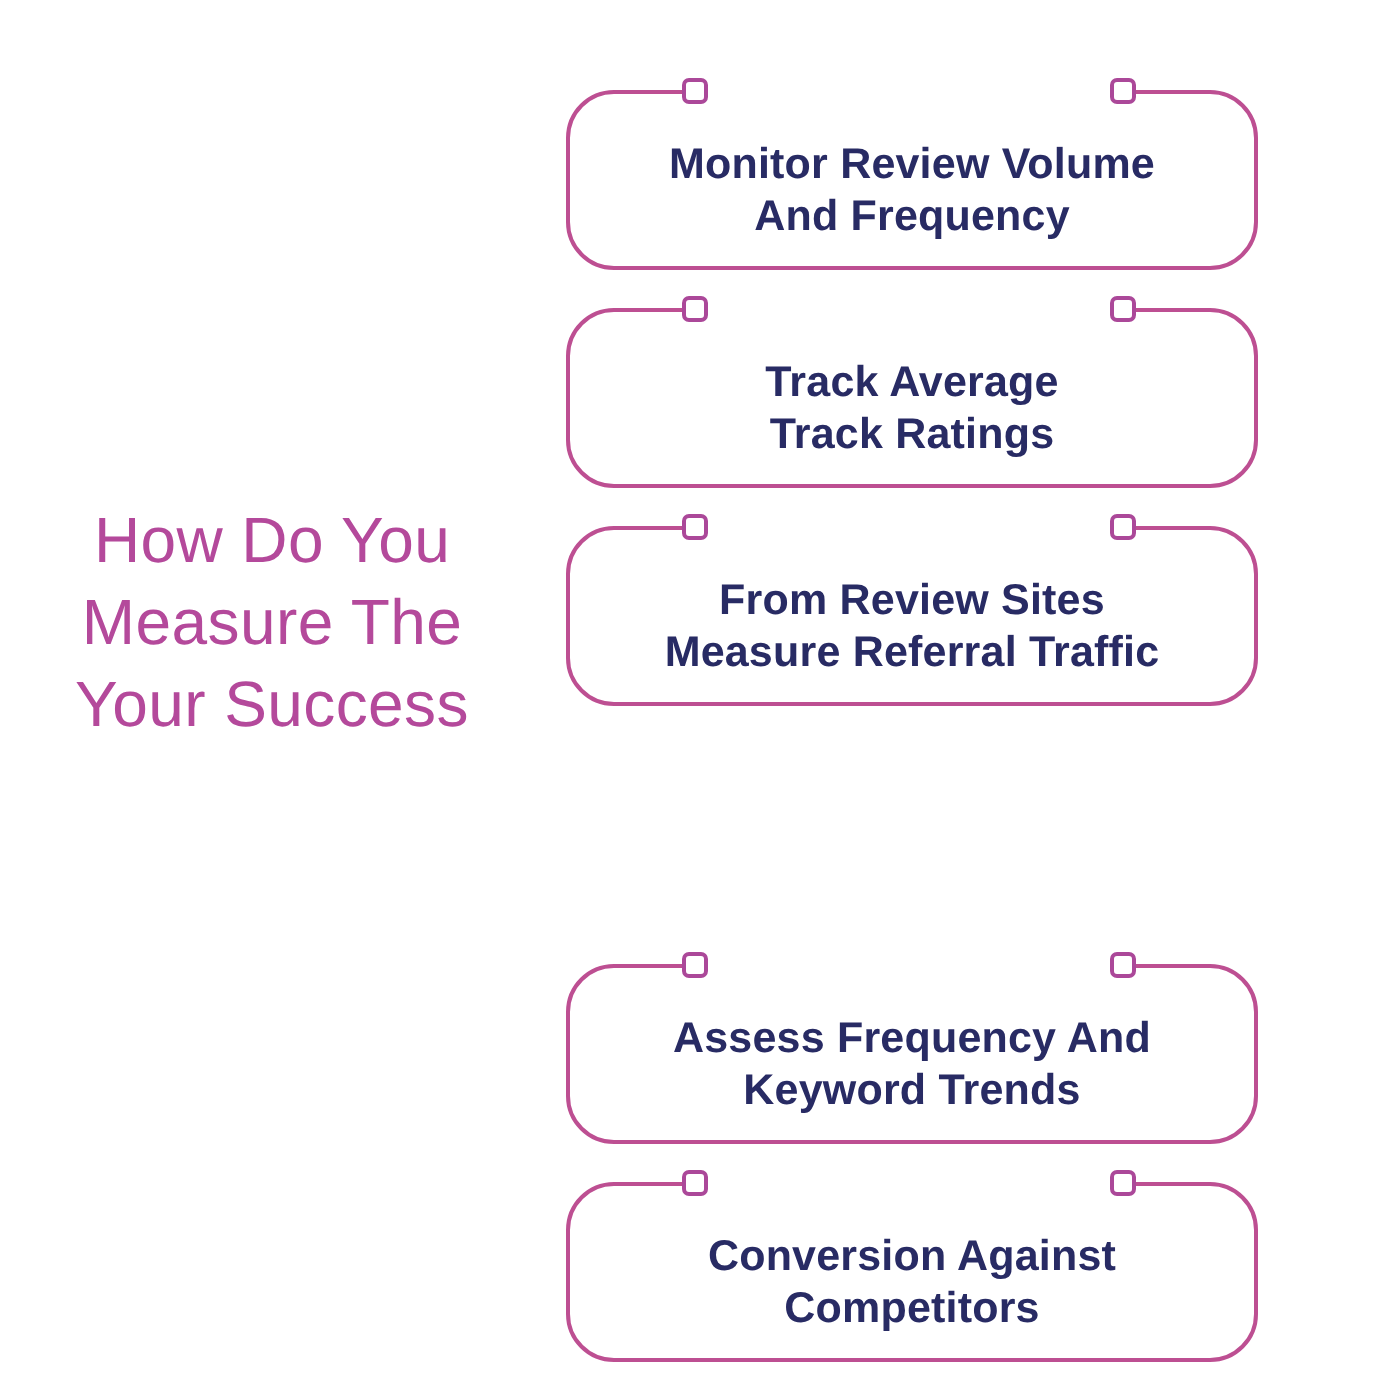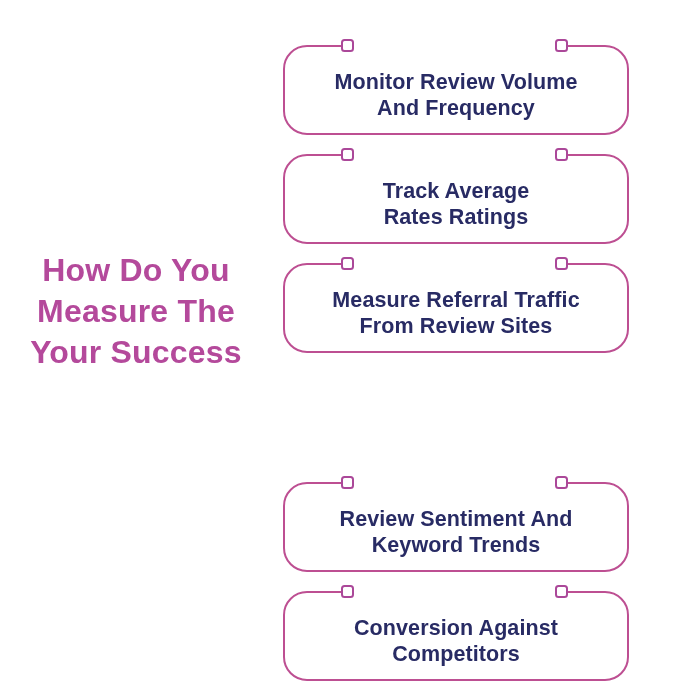--- a/index.html
+++ b/index.html
@@ -15,21 +15,21 @@
     background: #ffffff;
     overflow: hidden;
   }
   .title {
     position: absolute;
     left: 8px;
     top: 250px;
     width: 256px;
     text-align: center;
     color: #b4499b;
-    font-weight: bold;
+    font-weight: normal;
     font-size: 32px;
     line-height: 41px;
     letter-spacing: 0.2px;
   }
   .card {
     position: absolute;
     left: 283px;
     width: 346px;
     height: 90px;
     box-sizing: border-box;
@@ -92,41 +92,41 @@
       <div>And Frequency</div>
     </div>
   </div>
 
   <div class="card" style="top:154px">
     <div class="card-gap"></div>
     <span class="sq sq-left"></span>
     <span class="sq sq-right"></span>
     <div class="card-text">
       <div>Track Average</div>
-      <div>Rates Ratings</div>
+      <div>Track Ratings</div>
     </div>
   </div>
 
   <div class="card" style="top:263px">
     <div class="card-gap"></div>
     <span class="sq sq-left"></span>
     <span class="sq sq-right"></span>
     <div class="card-text">
+      <div>From Review Sites</div>
       <div>Measure Referral Traffic</div>
-      <div>From Review Sites</div>
     </div>
   </div>
 
 
   <div class="card" style="top:482px">
     <div class="card-gap"></div>
     <span class="sq sq-left"></span>
     <span class="sq sq-right"></span>
     <div class="card-text">
-      <div>Review Sentiment And</div>
+      <div>Assess Frequency And</div>
       <div>Keyword Trends</div>
     </div>
   </div>
 
   <div class="card" style="top:591px">
     <div class="card-gap"></div>
     <span class="sq sq-left"></span>
     <span class="sq sq-right"></span>
     <div class="card-text">
       <div>Conversion Against</div>

